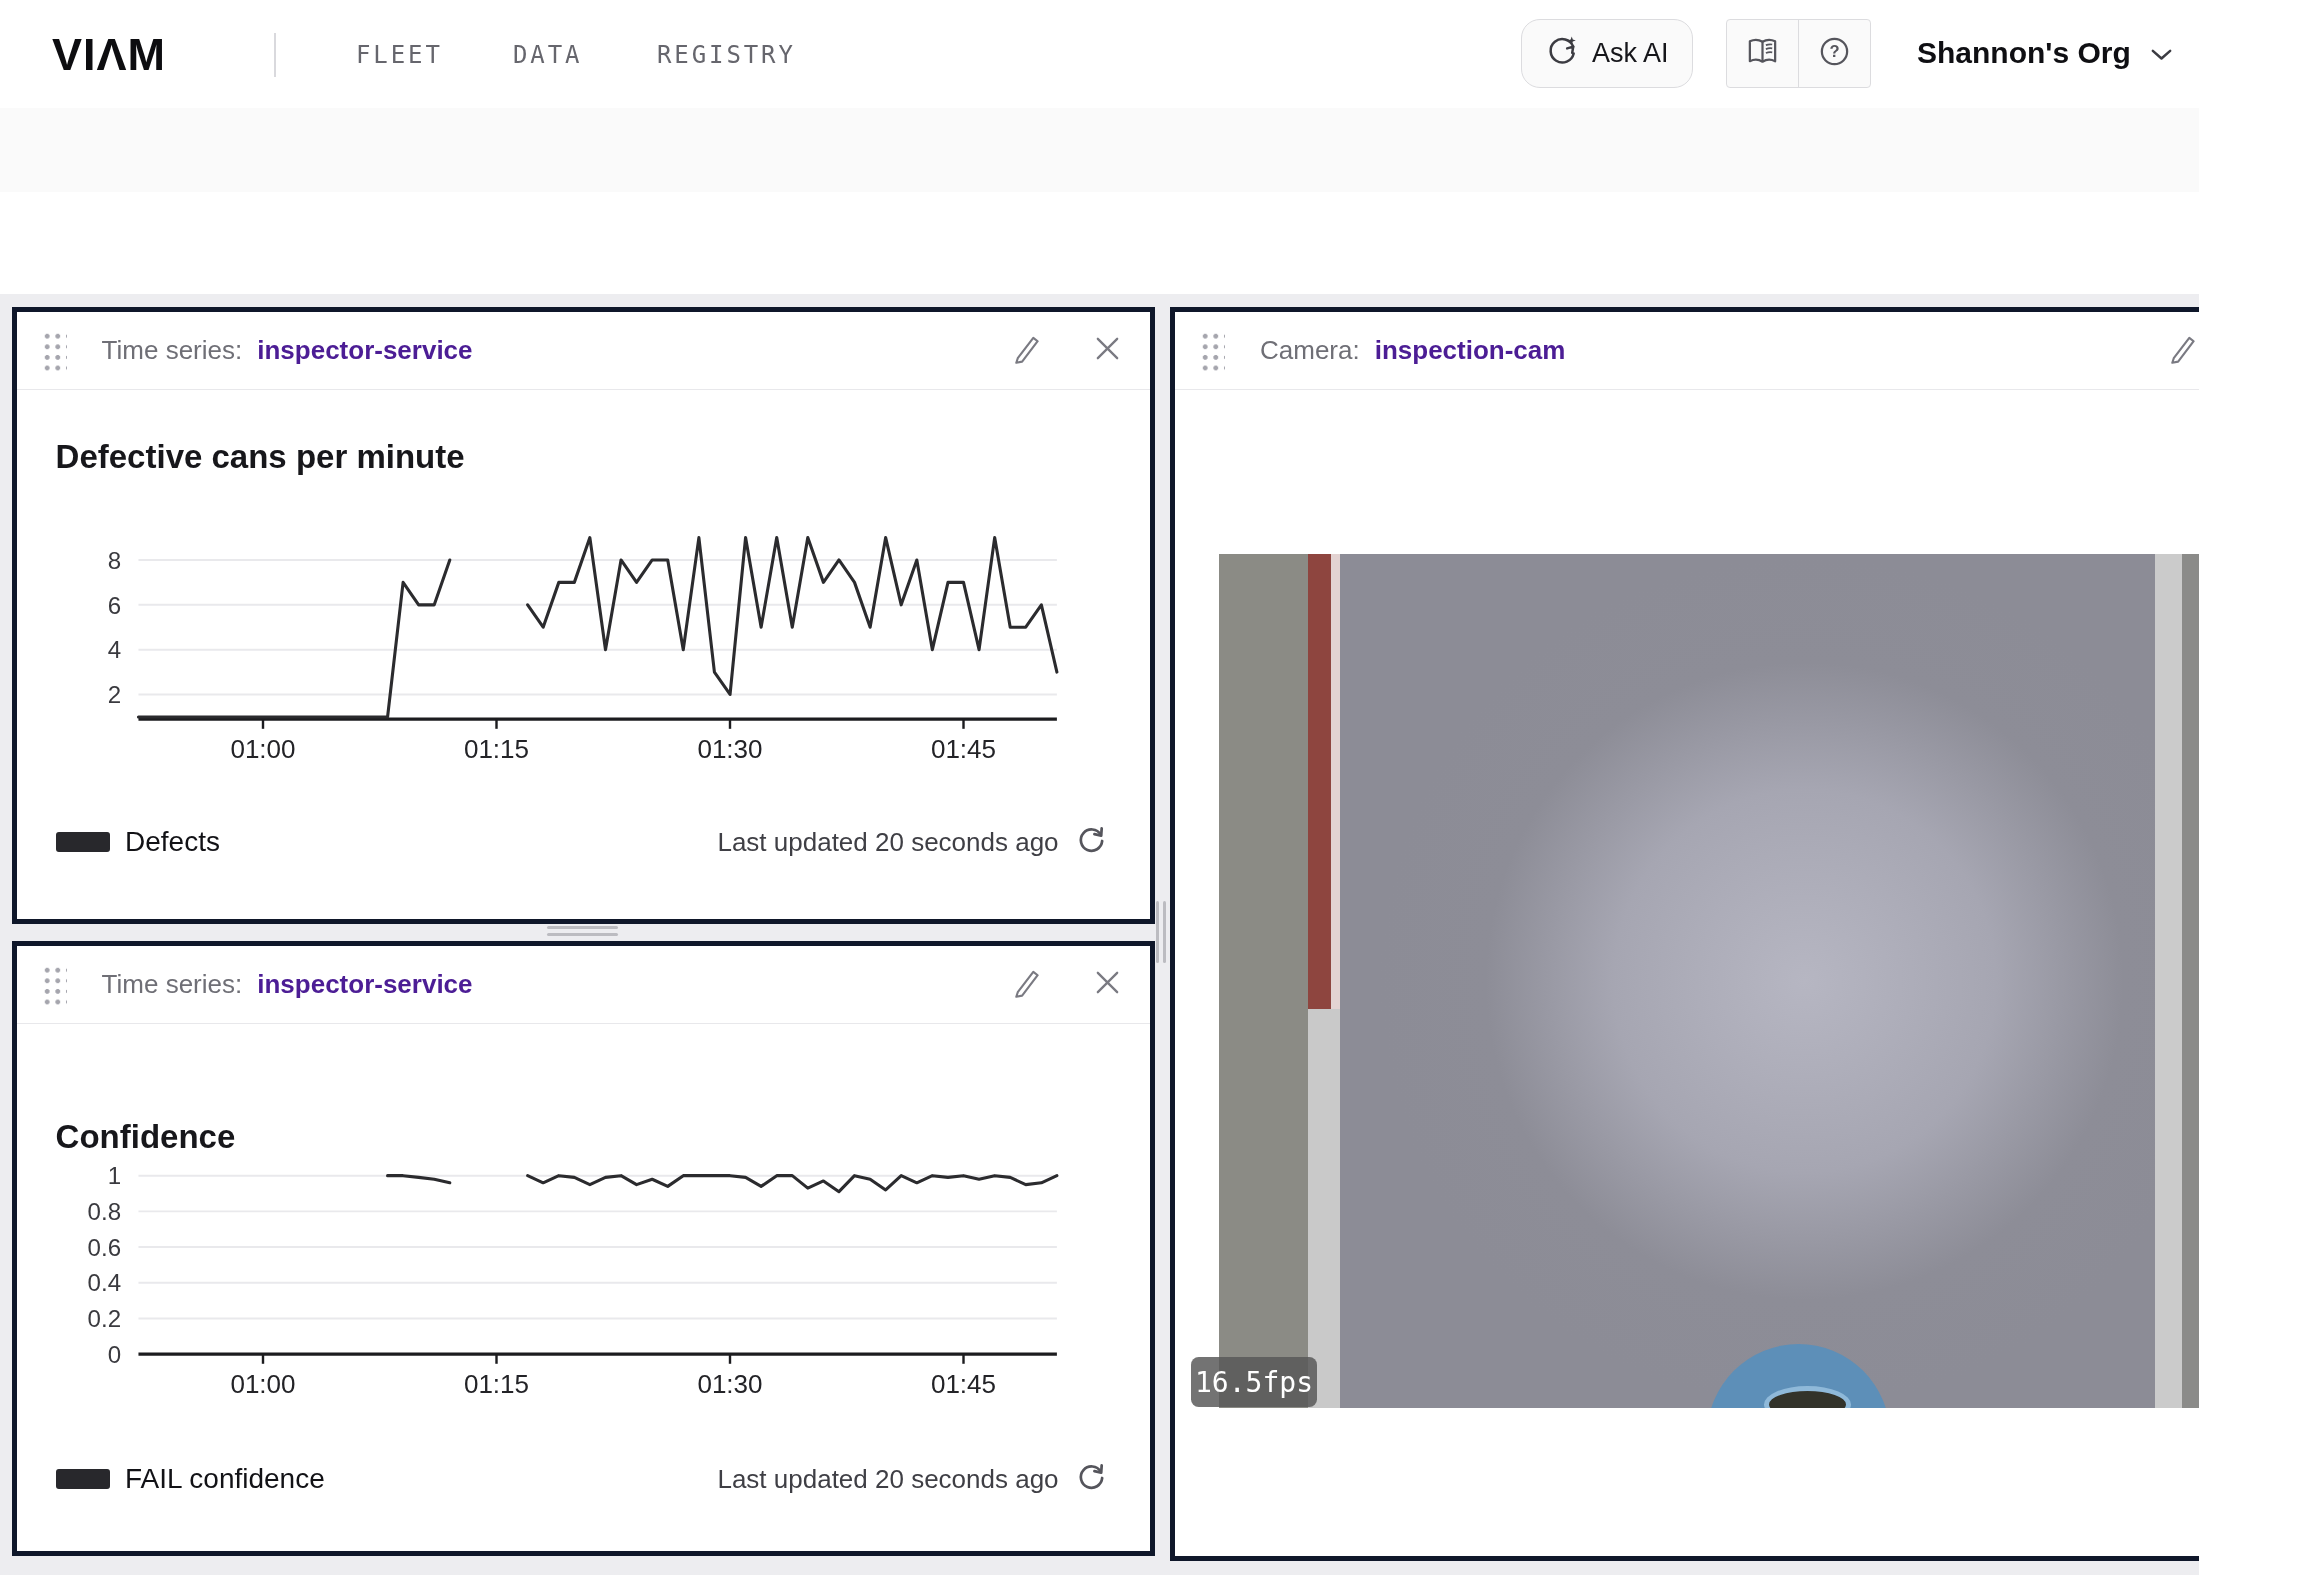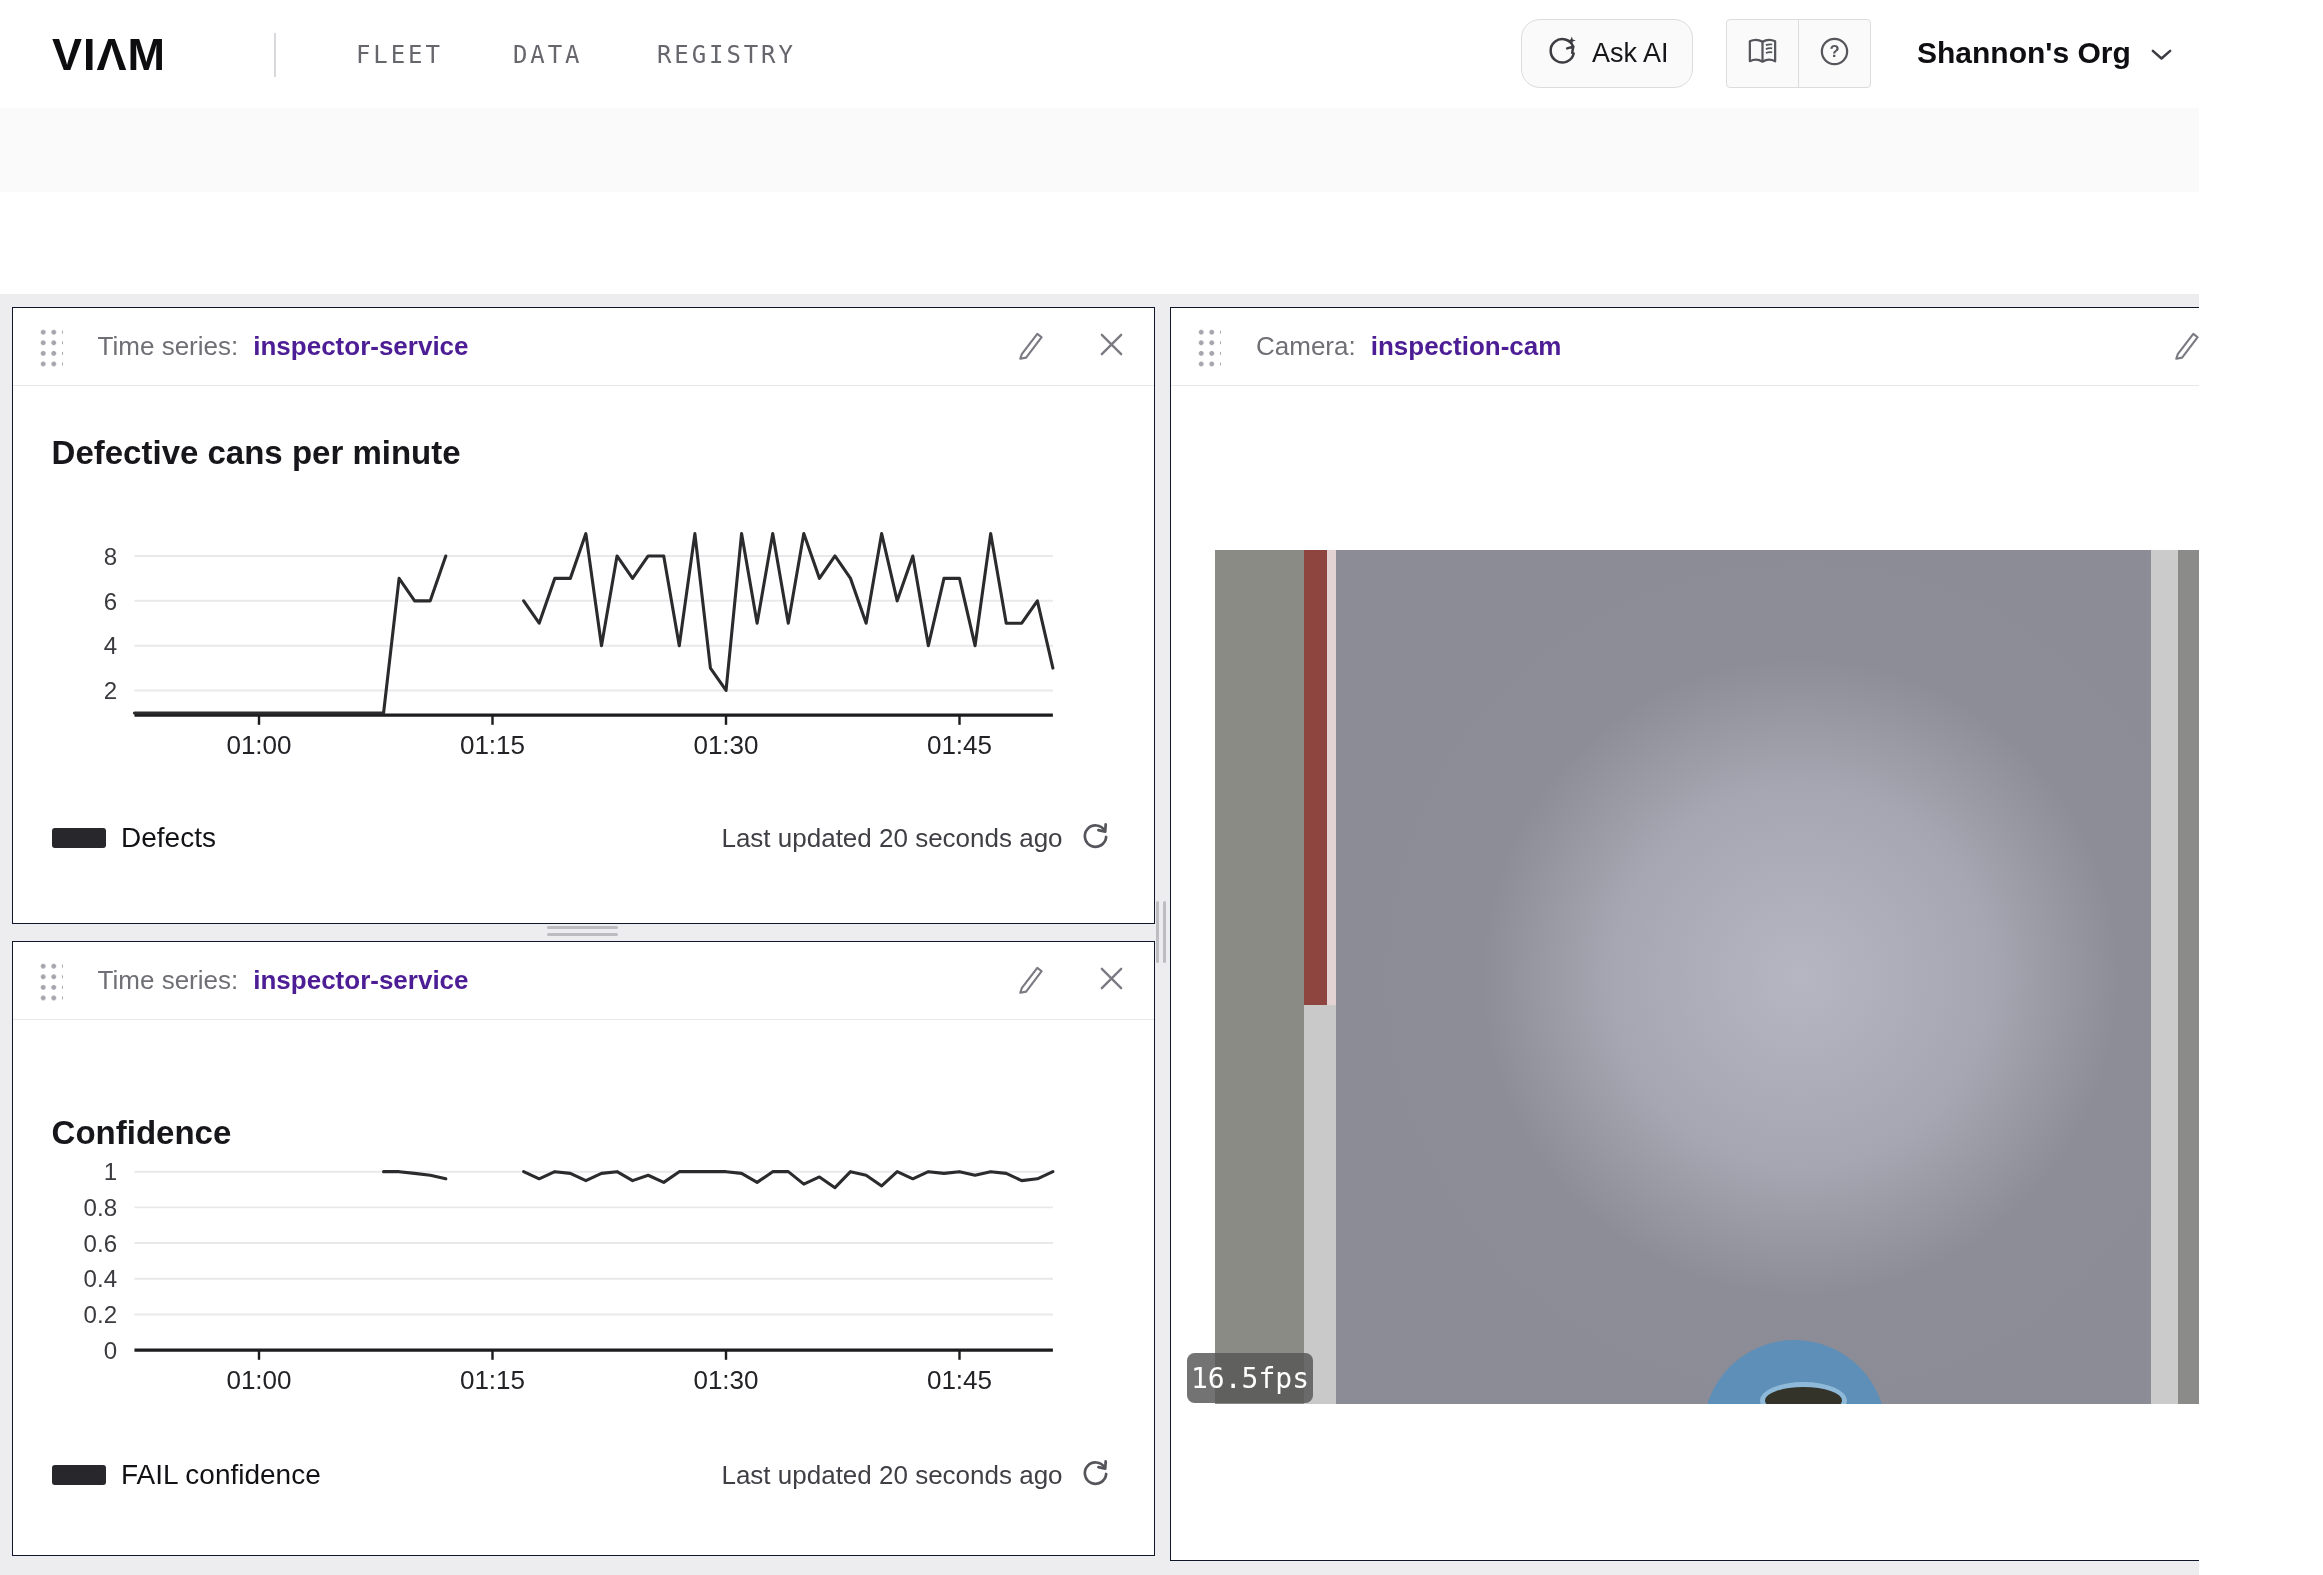--- a/index.html
+++ b/index.html
@@ -32,21 +32,21 @@
   .crumb-current{top:227px;font-size:27px;font-weight:700;color:#121216;cursor:text;}
   .crumb-cursor{left:400px;top:215px;width:1.9px;height:54px;background:#c9c9ce;}
   .pill{height:55px;border-radius:7.7px;display:flex;align-items:center;box-sizing:border-box;cursor:pointer;}
   .home-pill{left:524px;top:214px;width:133px;background:#f4f4f6;border:1px solid #d6d6da;gap:9.7px;padding:0 13.5px;font-size:26px;color:#3f3f46;}
   .machine-pill{left:697px;top:214px;width:359px;background:#def3de;border:1.9px solid #79c47f;gap:11.6px;padding:0 15.4px;font-size:26px;color:#303a31;}
   .add-widget{left:1980px;top:211px;width:230px;height:56px;background:#202024;color:#ffffff;display:flex;align-items:center;justify-content:center;gap:13.5px;font-size:26px;border-radius:1.9px;cursor:pointer;}
   .ellipsis{left:2246px;top:228px;width:42px;height:23px;display:flex;align-items:center;gap:4.8px;cursor:pointer;}
   .ellipsis i{width:6.8px;height:6.8px;border-radius:50%;background:#8a8a92;}
 
   
-  .widget{background:#ffffff;border:1px solid #0f172a;box-sizing:border-box;}
+  .widget{background:#ffffff;border:5px solid #0f172a;box-sizing:border-box;}
   .w1{left:11.6px;top:307px;width:1143px;height:617px;}
   .w2{left:11.6px;top:941px;width:1143px;height:615px;}
   .wcam{left:1170px;top:307px;width:1141px;height:1254px;}
   .whead{position:absolute;left:0;top:0;right:0;height:77px;border-bottom:1px solid #e8e8eb;display:flex;align-items:center;}
   .drag-dots{width:27px;height:44px;margin-left:23px;cursor:grab;
     background-image:radial-gradient(circle, #a5a5ad 2.1px, transparent 2.7px);
     background-size:10.6px 10.6px;background-position:1.9px 1.9px;}
   .whead-label{margin-left:35px;font-size:26px;color:#6f6f76;}
   .whead-name{margin-left:15px;font-size:26px;font-weight:700;color:#4c1d95;}
   .whead-icons{position:absolute;right:23px;display:flex;gap:42px;}

